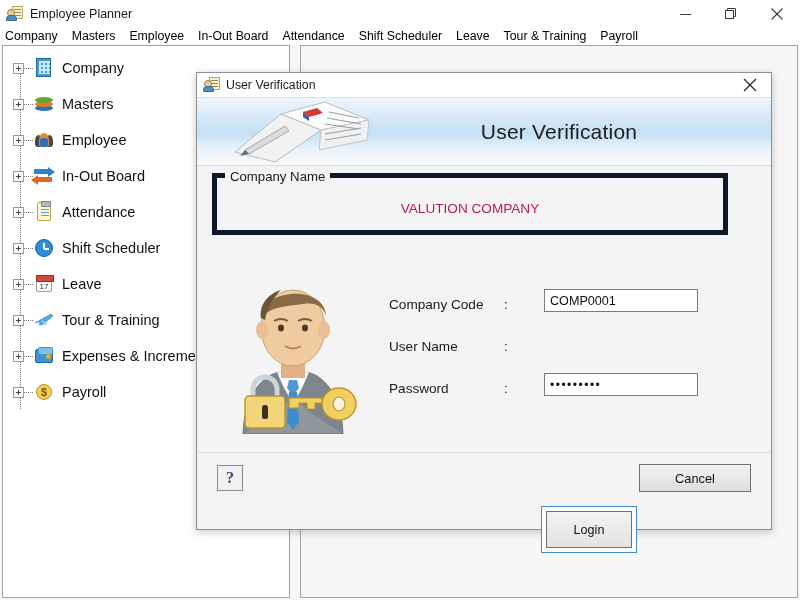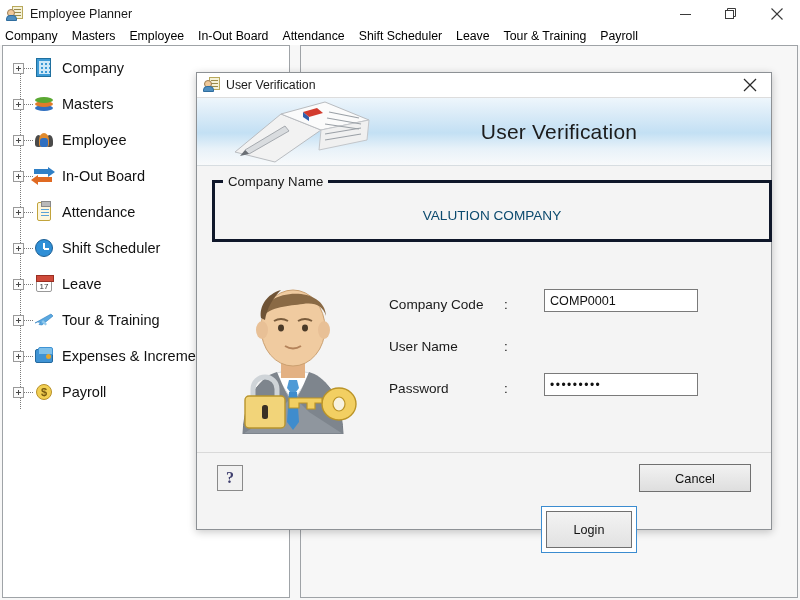--- a/index.html
+++ b/index.html
@@ -218,33 +218,33 @@
   .hdr-title {
     position: absolute; left: 0; top: 0; width: 100%; height: 68px;
     display: flex; align-items: center; justify-content: center;
     font-size: 21px; color: #1c1c1c; letter-spacing: 0.2px;
     padding-left: 150px;
   }
 
   .dlg-body { position: relative; height: 338px; background: #f4f4f4; }
 
   .groupbox {
-    position: absolute; left: 15px; top: 14px;
-    width: 560px; height: 62px;
-    border: 3px solid #0f172a;
+    position: absolute; left: 15px; top: 7px;
+    width: 516px; height: 62px;
+    border: 5px solid #0f172a;
   }
   .groupbox-legend {
     position: absolute; left: 8px; top: -9px;
     background: #f4f4f4; padding: 0 5px;
     font-size: 13.2px; color: #1a1a1a;
   }
   .company-name {
     position: absolute; left: 0; top: 0; width: 100%; height: 100%;
     display: flex; align-items: center; justify-content: center;
-    font-size: 13.6px; color: #0c4a6e;
+    font-size: 13.6px; color: #be185d;
     padding-top: 8px;
   }
 
   .avatar-art { position: absolute; left: 22px; top: 96px; width: 148px; height: 172px; }
 
   .form { position: absolute; left: 192px; top: 104px; width: 360px; }
   .form-row { display: flex; align-items: flex-end; height: 42px; }
   .form-label { width: 115px; font-size: 13.6px; color: #1a1a1a; }
   .form-colon { width: 40px; font-size: 13.6px; color: #1a1a1a; }
   .form-input {

